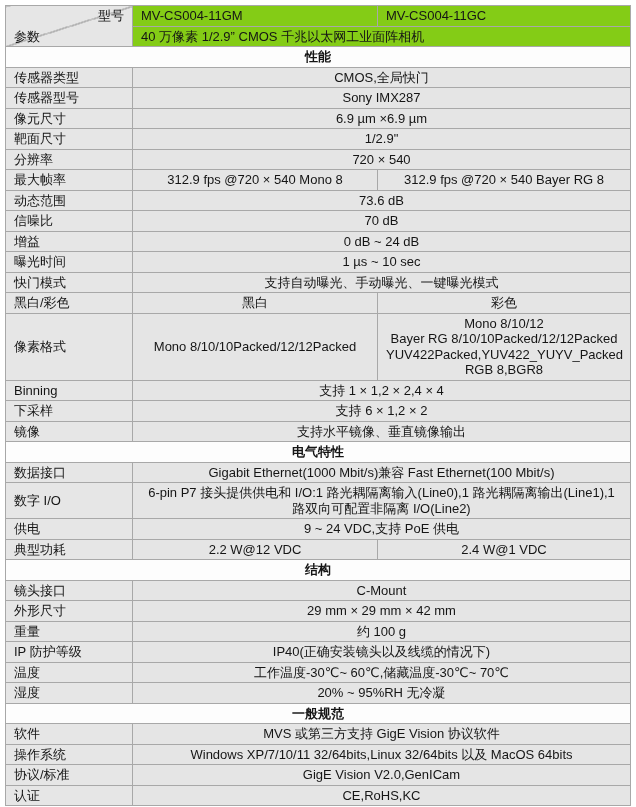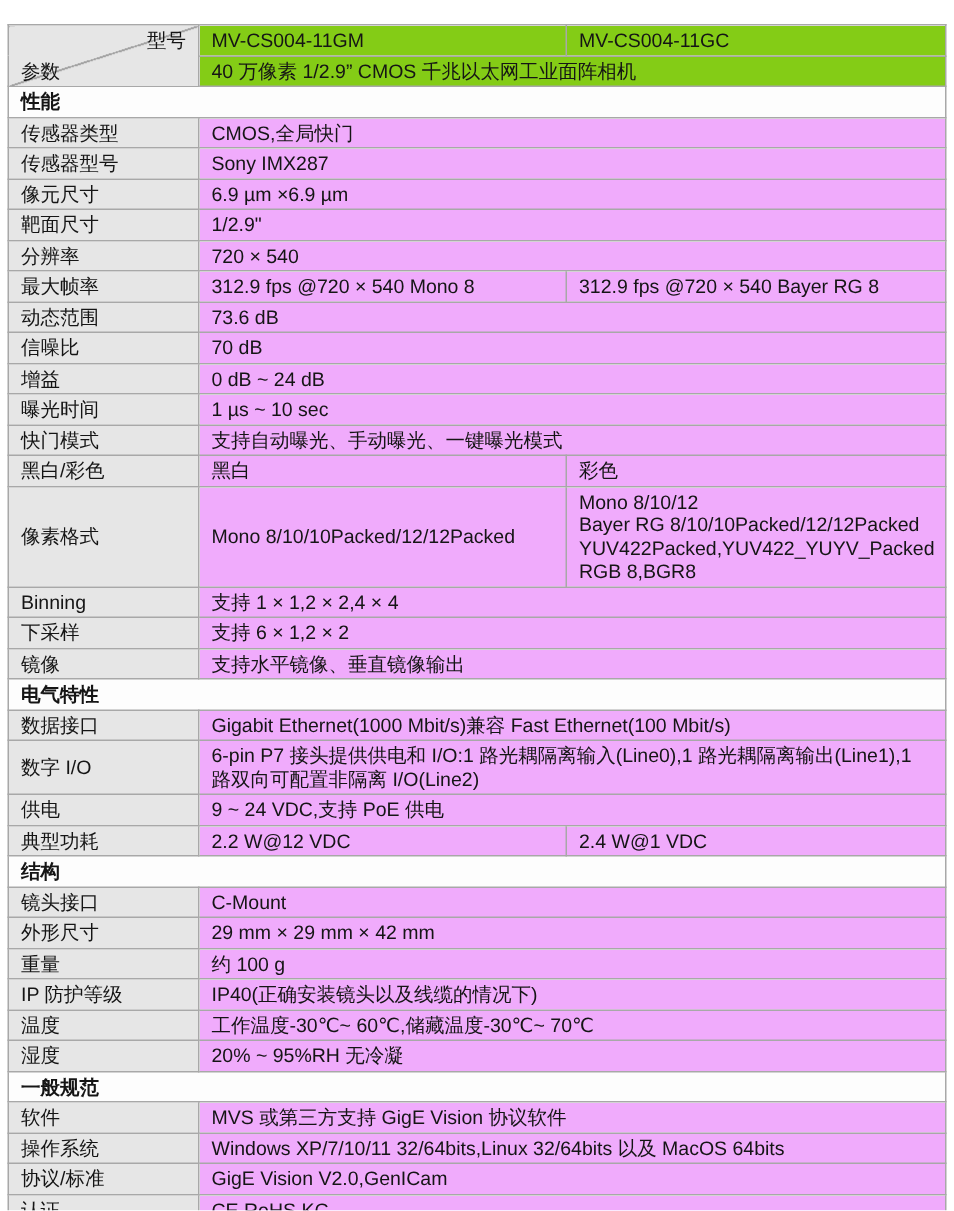--- a/index.html
+++ b/index.html
@@ -5,21 +5,21 @@
   * { margin: 0; padding: 0; box-sizing: border-box; }
   html, body {
     width: 636px;
     background: #ffffff;
     font-family: "Liberation Sans", "DejaVu Sans", sans-serif;
     color: #151515;
   }
   .page {
     width: 636px;
     height: 807px;
-    padding: 16px 6px 6px 5px;
+    padding: 5px 6px 6px 5px;
     background: #ffffff;
     overflow: hidden;
   }
   table.spec-table {
     width: 625px;
     border-collapse: collapse;
     table-layout: fixed;
     font-size: 13px;
     line-height: 15.5px;
   }
@@ -52,29 +52,31 @@
   }
   .diag-bottom {
     position: absolute;
     bottom: 2px;
     left: 8px;
   }
   
   .section-title {
     background: #fdfdfd;
     font-weight: bold;
+    text-align: center;
   }
   
   .label-cell {
     background: #e6e6e6;
     margin-top: 33px;
   }
   .value-cell {
-    background: #f0abfc;
+    background: #e5e5e5;
     white-space: pre-line;
+    text-align: center;
   }
 </style>
 </head>
 <body>
 
 <div class="page">
   <table class="spec-table">
     <colgroup>
       <col style="width:127px">
       <col style="width:245px">

